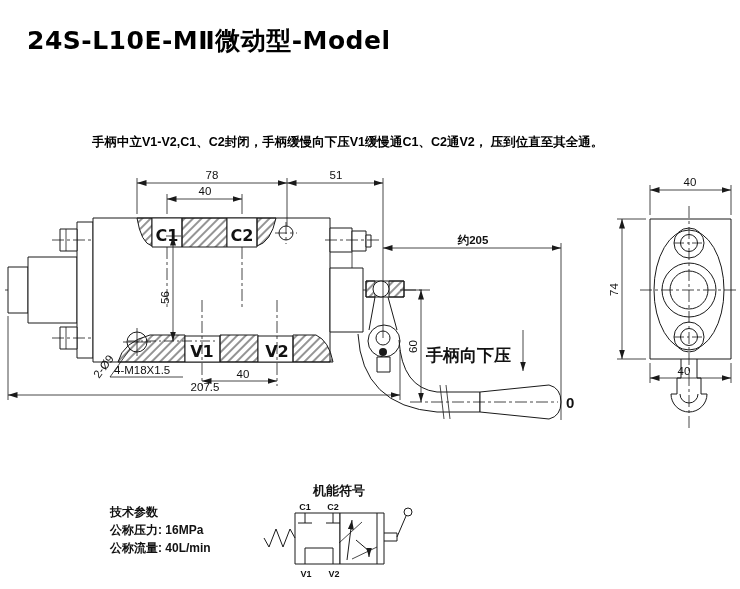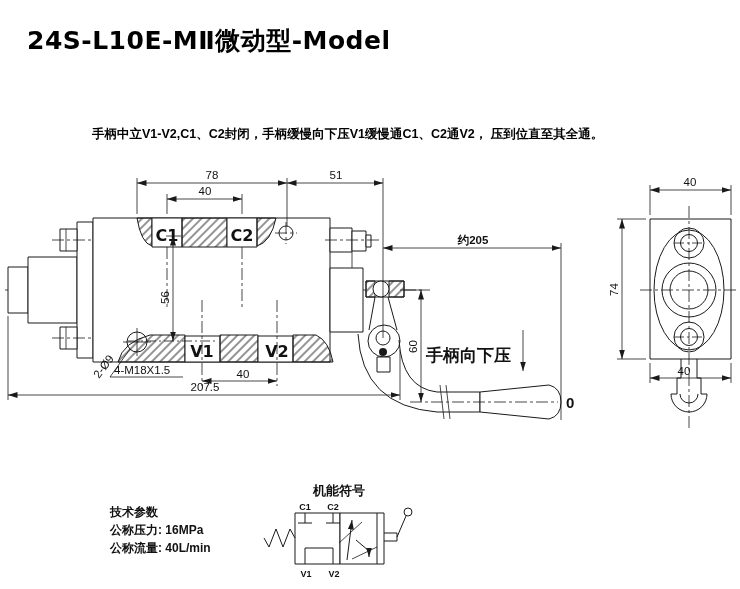--- a/index.html
+++ b/index.html
@@ -1,20 +1,20 @@
 <!DOCTYPE html>
 <html><head>
 <meta charset="utf-8">
 <style>
   html,body{margin:0;padding:0;background:#888;}
   .page{position:relative;width:740px;height:589px;background:#ffffff;overflow:hidden;
         font-family:"Liberation Sans",sans-serif;color:#000;}
   .title{position:absolute;left:27px;top:24px;font-size:25px;font-weight:bold;
          font-family:"DejaVu Sans",sans-serif;letter-spacing:0.5px;}
-  .desc{position:absolute;left:92px;top:126px;font-size:12.5px;font-weight:bold;white-space:nowrap;}
+  .desc{position:absolute;left:92px;top:134px;font-size:12.5px;font-weight:bold;white-space:nowrap;}
   svg{position:absolute;left:0;top:0;}
   svg *{vector-effect:non-scaling-stroke;}
   .ln{stroke:#1a1a1a;stroke-width:1;fill:none;}
   .thin{stroke:#1a1a1a;stroke-width:0.8;fill:none;}
   .cl{stroke:#1a1a1a;stroke-width:0.8;fill:none;stroke-dasharray:12 3 3 3;}
   .dsh{stroke:#1a1a1a;stroke-width:0.8;fill:none;stroke-dasharray:10 3 2 3;}
   .wht{fill:#ffffff;stroke:#1a1a1a;stroke-width:1;}
   .hat{fill:url(#hat);stroke:#1a1a1a;stroke-width:1;}
   text{fill:#111;font-family:"Liberation Sans",sans-serif;}
   .dim{font-size:11.5px;}

